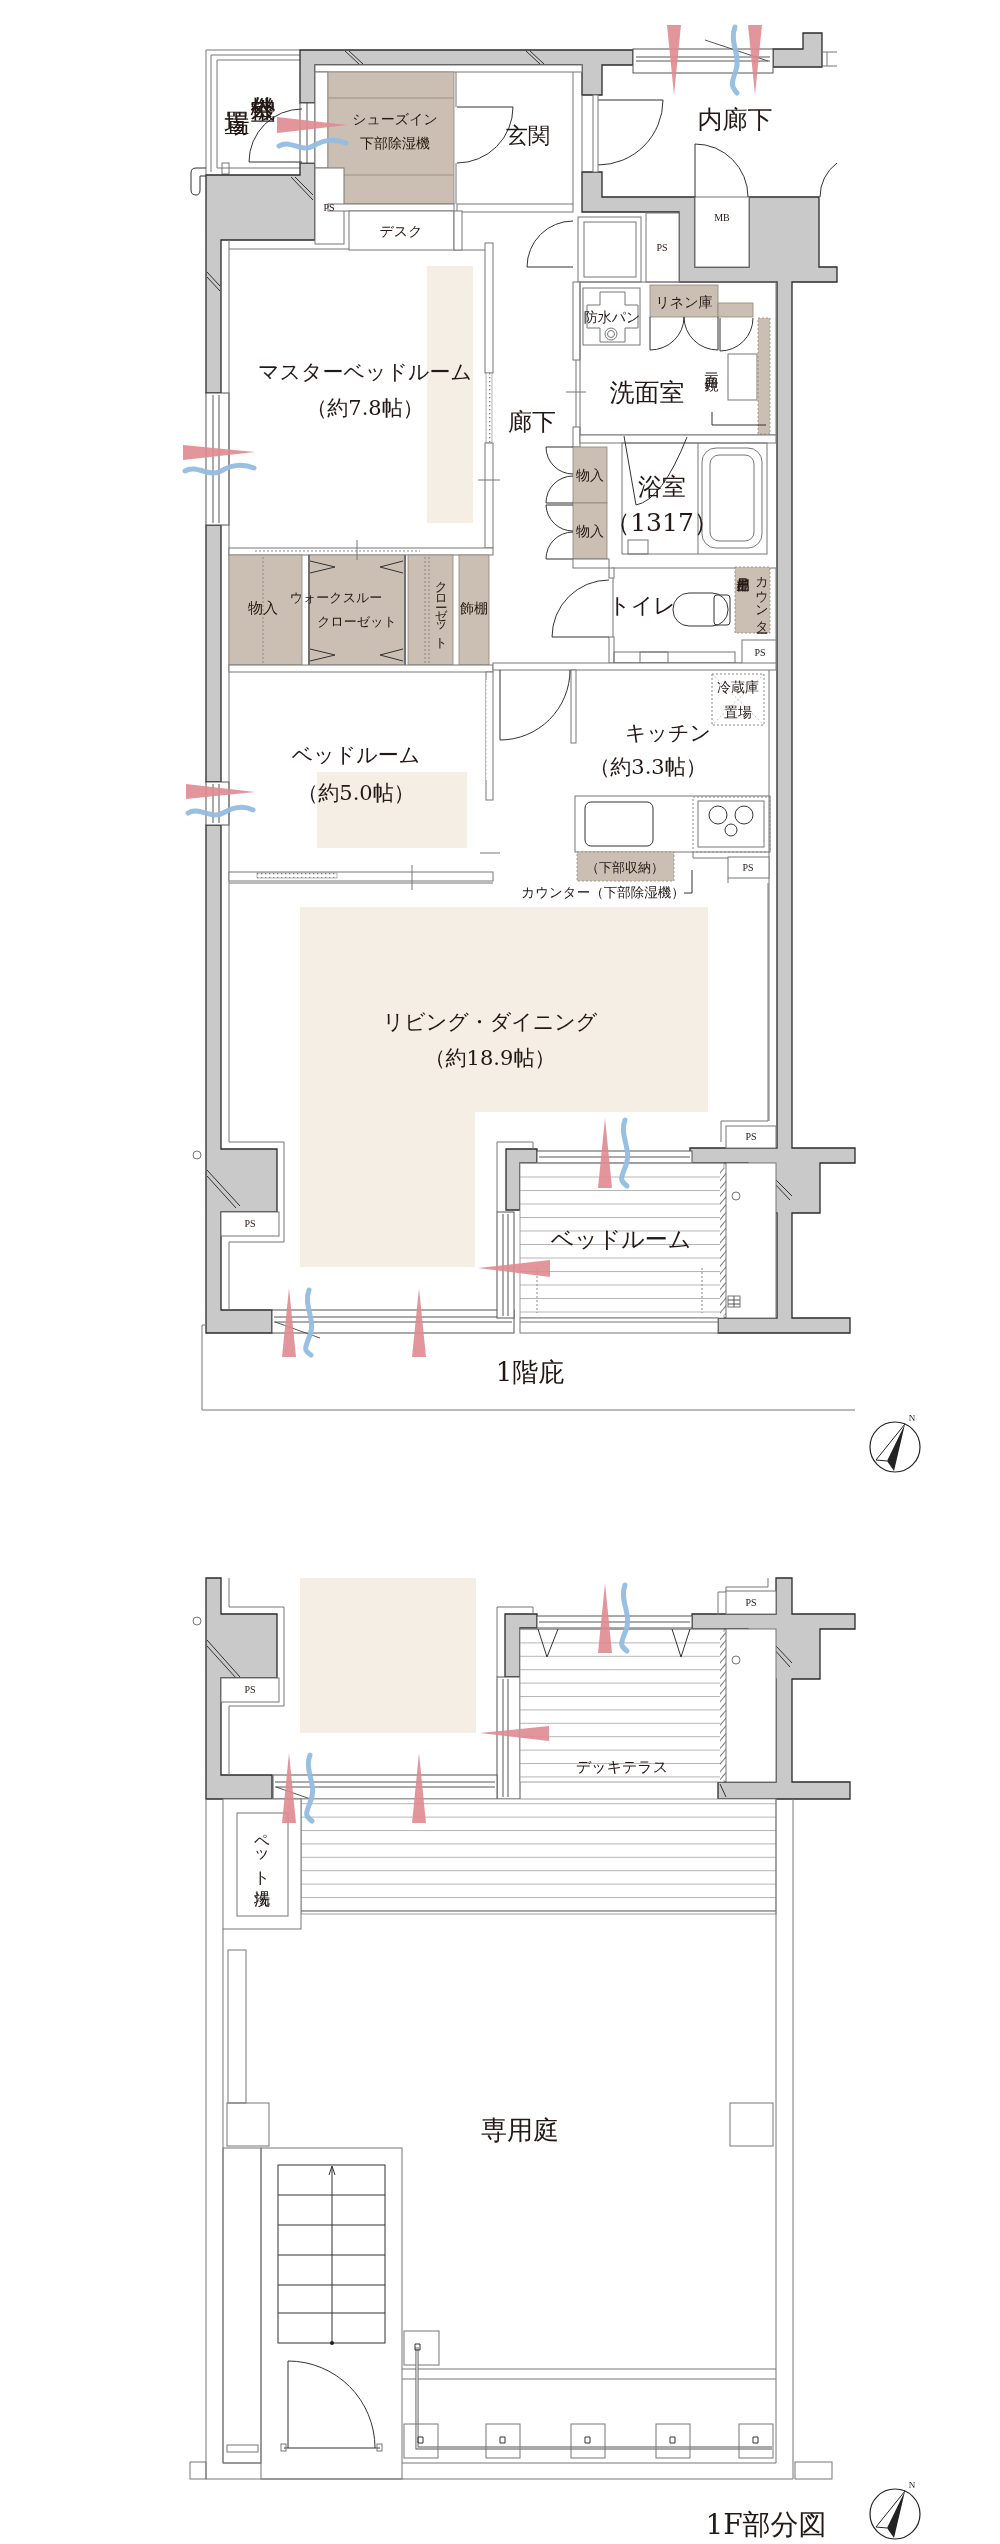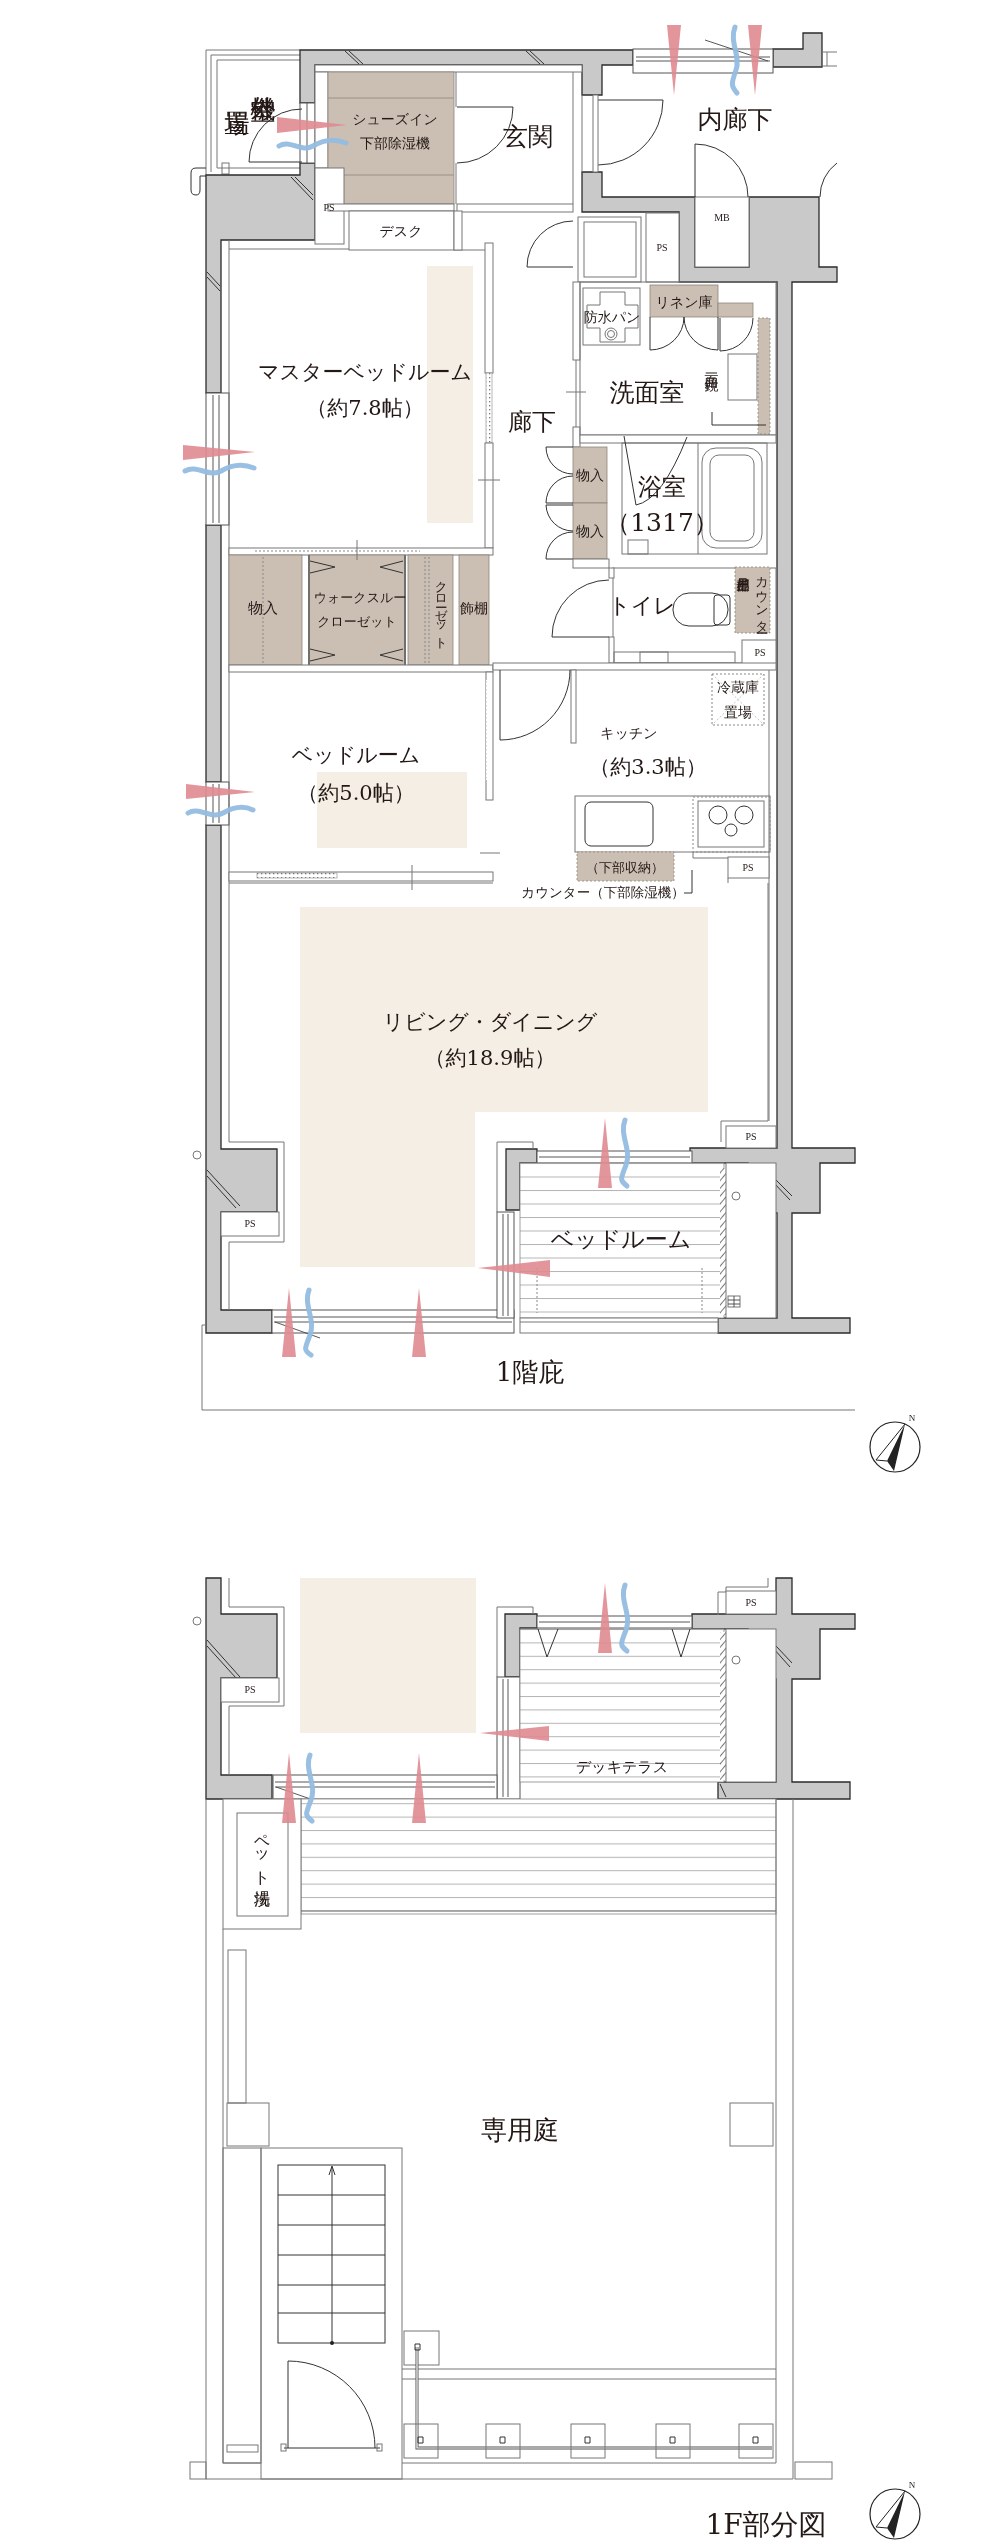--- a/index.html
+++ b/index.html
@@ -311,21 +311,21 @@
       <polygon points="905,2491 887,2528 894,2538" fill="#222"></polygon>
       <polyline points="905,2491 876,2527 887,2528" fill="none" stroke="#222" stroke-width="1"></polyline>
     </g>
   </g>
 </svg>
 
 <div class="vlbl" style="left:263px;top:77px;font-size:25px">室外機</div>
 <div class="vlbl" style="left:237px;top:91px;font-size:25px">置場</div>
 <div class="lbl" style="left:395px;top:119px;font-size:14px">シューズイン</div>
 <div class="lbl" style="left:395px;top:143px;font-size:14px">下部除湿機</div>
-<div class="lbl" style="left:528px;top:136px;font-size:25px">玄関</div>
+<div class="lbl" style="left:528px;top:136px;font-size:22px">玄関</div>
 <div class="lbl" style="left:735px;top:119px;font-size:25px">内廊下</div>
 <div class="lbl sm" style="left:329px;top:208px;font-size:10px">PS</div>
 <div class="lbl" style="left:401px;top:231px;font-size:14px">デスク</div>
 <div class="lbl sm" style="left:722px;top:218px;font-size:10px">MB</div>
 <div class="lbl sm" style="left:662px;top:248px;font-size:10px">PS</div>
 <div class="lbl" style="left:365px;top:372px;font-size:21px">マスターベッドルーム</div>
 <div class="lbl" style="left:365px;top:408px;font-size:21px">（約7.8帖）</div>
 <div class="lbl" style="left:532px;top:422px;font-size:24px">廊下</div>
 <div class="lbl" style="left:612px;top:317px;font-size:14px">防水パン</div>
 <div class="lbl" style="left:684px;top:302px;font-size:14px">リネン庫</div>
@@ -333,27 +333,27 @@
 <div class="vlbl" style="left:712px;top:362px;font-size:14px;letter-spacing:2px">三面鏡</div>
 <div class="lbl" style="left:590px;top:475px;font-size:14px">物入</div>
 <div class="lbl" style="left:590px;top:531px;font-size:14px">物入</div>
 <div class="lbl" style="left:662px;top:487px;font-size:24px">浴室</div>
 <div class="lbl" style="left:662px;top:522px;font-size:25px">（1317）</div>
 <div class="lbl" style="left:642px;top:606px;font-size:22px">トイレ</div>
 <div class="vlbl" style="left:762px;top:567px;font-size:13px">カウンター</div>
 <div class="vlbl" style="left:743px;top:568px;font-size:13px">上部吊戸棚</div>
 <div class="lbl sm" style="left:760px;top:653px;font-size:10px">PS</div>
 <div class="lbl" style="left:263px;top:608px;font-size:15px">物入</div>
-<div class="lbl" style="left:360px;top:597px;font-size:13px">ウォークスルー</div>
+<div class="lbl" style="left:336px;top:597px;font-size:13px">ウォークスルー</div>
 <div class="lbl" style="left:357px;top:621px;font-size:13px">クローゼット</div>
 <div class="vlbl" style="left:441px;top:572px;font-size:12.5px">クローゼット</div>
 <div class="lbl" style="left:474px;top:608px;font-size:14px">飾棚</div>
 <div class="lbl" style="left:356px;top:755px;font-size:21px">ベッドルーム</div>
 <div class="lbl" style="left:356px;top:793px;font-size:21px">（約5.0帖）</div>
-<div class="lbl" style="left:629px;top:733px;font-size:14px">キッチン</div>
+<div class="lbl" style="left:668px;top:733px;font-size:21px">キッチン</div>
 <div class="lbl" style="left:648px;top:767px;font-size:21px">（約3.3帖）</div>
 <div class="lbl" style="left:738px;top:687px;font-size:14px">冷蔵庫</div>
 <div class="lbl" style="left:738px;top:712px;font-size:14px">置場</div>
 <div class="lbl" style="left:625px;top:867px;font-size:13px">（下部収納）</div>
 <div class="lbl" style="left:603px;top:893px;font-size:13.5px">カウンター（下部除湿機）</div>
 <div class="lbl sm" style="left:748px;top:868px;font-size:10px">PS</div>
 <div class="lbl" style="left:490px;top:1022px;font-size:21px">リビング・ダイニング</div>
 <div class="lbl" style="left:490px;top:1058px;font-size:21px">（約18.9帖）</div>
 <div class="lbl sm" style="left:250px;top:1224px;font-size:10px">PS</div>
 <div class="lbl sm" style="left:751px;top:1137px;font-size:10px">PS</div>

